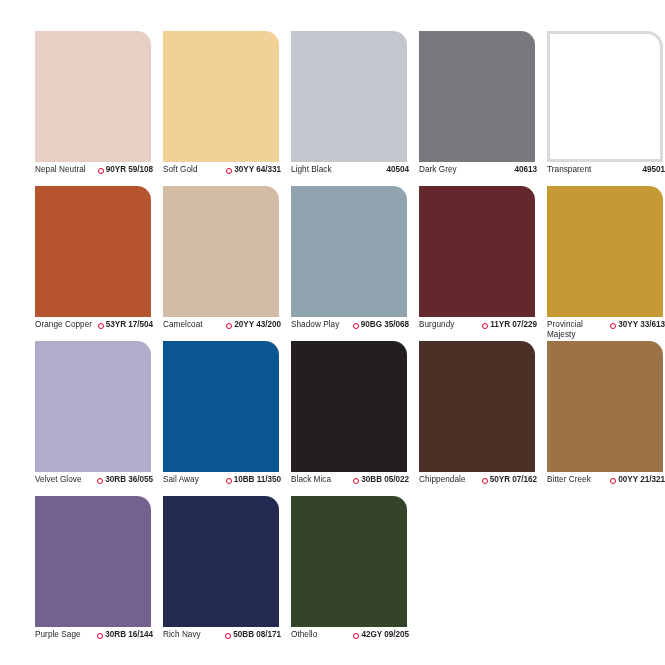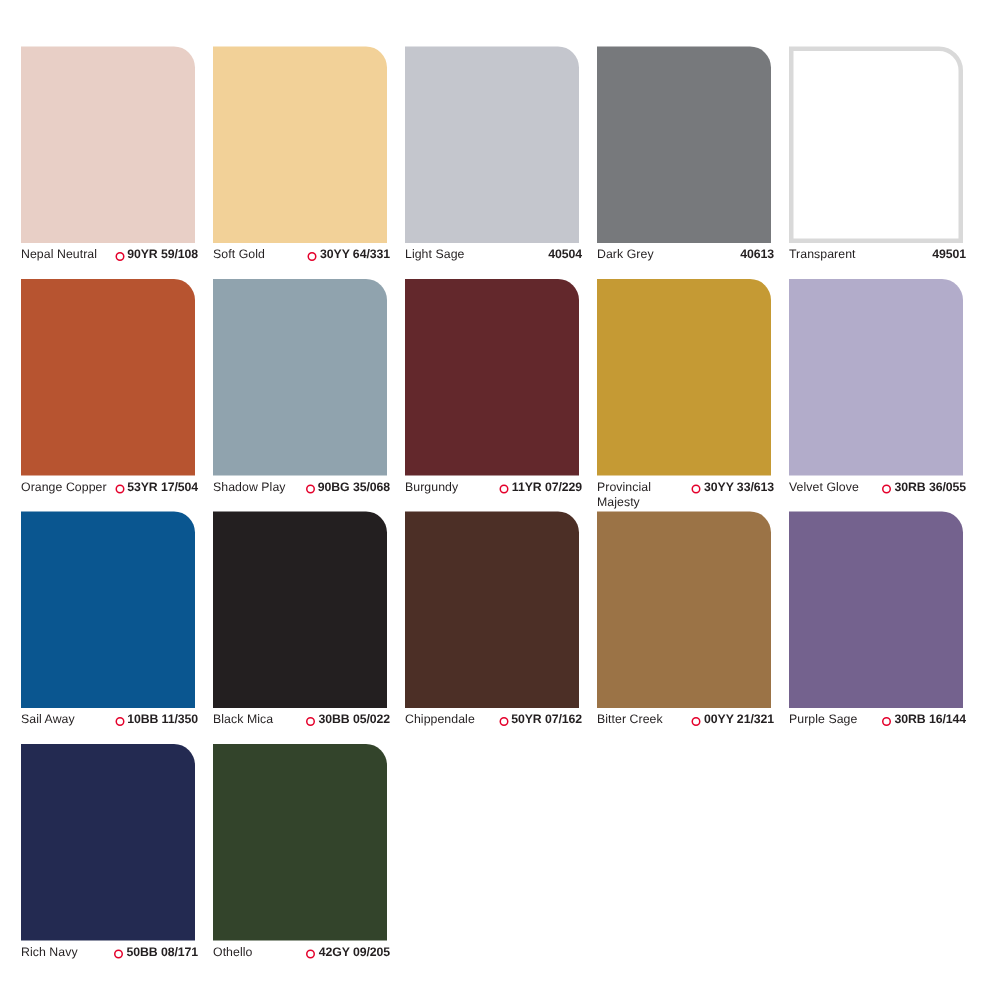--- a/index.html
+++ b/index.html
@@ -20,20 +20,21 @@
     width: 640px;
     display: grid;
     grid-template-columns: repeat(5, 128px);
     grid-template-rows: repeat(4, 155px);
   }
   .swatch-cell {
     position: relative;
     width: 128px;
     height: 118px;
     box-sizing: border-box;
+    margin-left: 21px;
   }
   .swatch-chip {
     position: absolute;
     left: 0;
     top: 0;
     width: 116px;
     height: 131px;
     border-radius: 0 14px 0 0;
   }
   .swatch-chip.outlined {
@@ -108,21 +109,21 @@
         <div class="swatch-name">Soft Gold</div>
         <div class="swatch-code-wrap">
           <span class="ring-icon" style="border-color: rgb(228, 0, 43);"></span>
           <div class="swatch-code">30YY 64/331</div>
         </div>
       </div>
     </div>
     <div class="swatch-cell">
       <div class="swatch-chip" style="background: rgb(196, 198, 205);"></div>
       <div class="swatch-label-row">
-        <div class="swatch-name">Light Sage</div>
+        <div class="swatch-name">Light Black</div>
         <div class="swatch-code-wrap">
           <span class="ring-icon hidden" style="border-color: rgb(228, 0, 43);"></span>
           <div class="swatch-code">40504</div>
         </div>
       </div>
     </div>
     <div class="swatch-cell">
       <div class="swatch-chip" style="background: rgb(119, 121, 124);"></div>
       <div class="swatch-label-row">
         <div class="swatch-name">Dark Grey</div>
@@ -142,20 +143,30 @@
         </div>
       </div>
     </div>
     <div class="swatch-cell">
       <div class="swatch-chip" style="background: rgb(183, 84, 48);"></div>
       <div class="swatch-label-row">
         <div class="swatch-name">Orange Copper</div>
         <div class="swatch-code-wrap">
           <span class="ring-icon" style="border-color: rgb(228, 0, 43);"></span>
           <div class="swatch-code">53YR 17/504</div>
+        </div>
+      </div>
+    </div>
+    <div class="swatch-cell">
+      <div class="swatch-chip" style="background: rgb(210, 188, 166);"></div>
+      <div class="swatch-label-row">
+        <div class="swatch-name">Camelcoat</div>
+        <div class="swatch-code-wrap">
+          <span class="ring-icon" style="border-color: rgb(228, 0, 43);"></span>
+          <div class="swatch-code">20YY 43/200</div>
         </div>
       </div>
     </div>
     <div class="swatch-cell">
       <div class="swatch-chip" style="background: rgb(144, 163, 174);"></div>
       <div class="swatch-label-row">
         <div class="swatch-name">Shadow Play</div>
         <div class="swatch-code-wrap">
           <span class="ring-icon" style="border-color: rgb(228, 0, 43);"></span>
           <div class="swatch-code">90BG 35/068</div>

